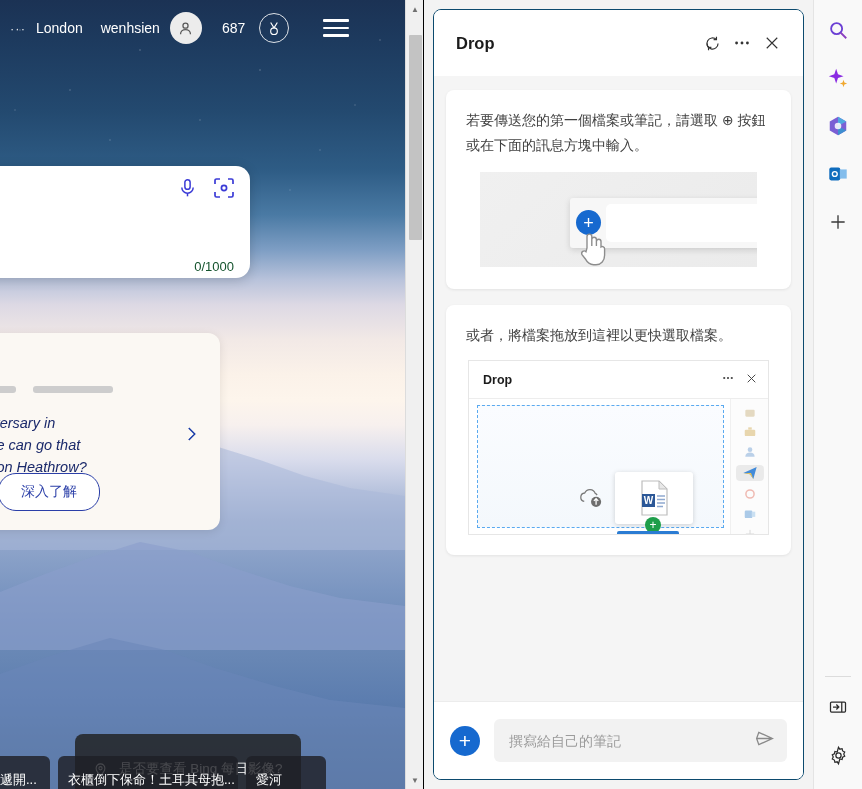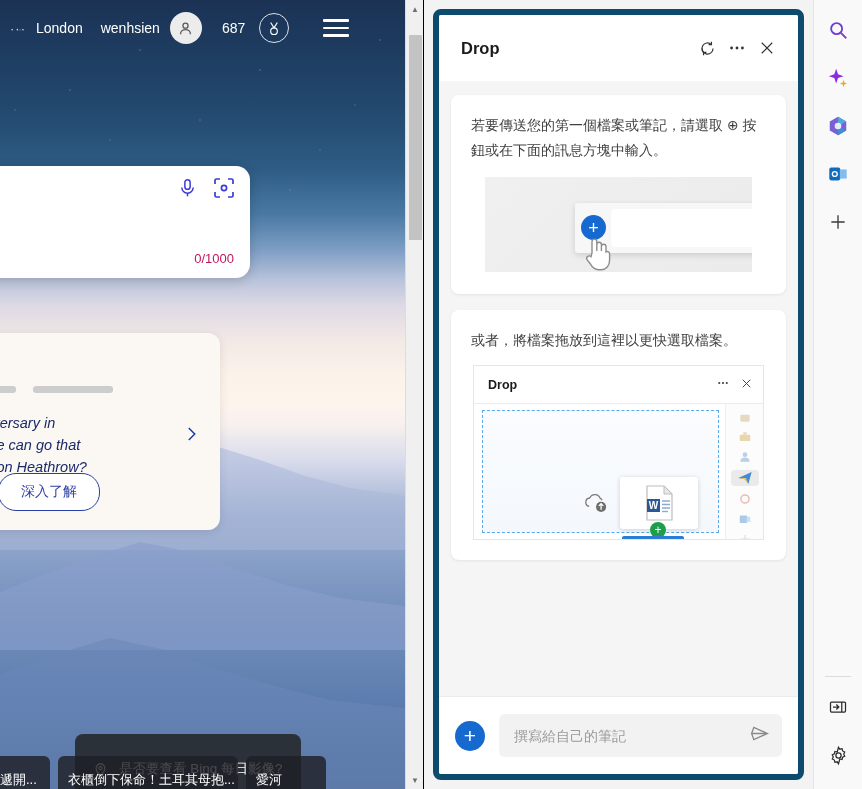--- a/index.html
+++ b/index.html
@@ -77,21 +77,21 @@
   #hamburger { margin-left: 24px; display: flex; flex-direction: column; gap: 5px; }
   #hamburger i { display: block; width: 26px; height: 2.4px; background: #fff; border-radius: 1px; }
 
   
   #search-box {
     position: absolute; left: -50px; top: 166px; width: 300px; height: 112px;
     background: #fff; border-radius: 14px;
     box-shadow: 0 2px 12px rgba(0,0,0,.18);
   }
   #search-actions { position: absolute; right: 14px; top: 10px; display: flex; gap: 14px; align-items: center; }
-  #char-count { position: absolute; right: 16px; bottom: 12px; font-size: 13px; color: #be185d; }
+  #char-count { position: absolute; right: 16px; bottom: 4px; font-size: 13px; color: #14532d; }
 
   
   #promo-card {
     position: absolute; left: -60px; top: 333px; width: 280px; height: 197px;
     background: #fbf8f3; border-radius: 12px;
     box-shadow: 0 2px 10px rgba(0,0,0,.10);
     overflow: hidden;
   }
   .skel { position: absolute; height: 7px; background: #cdcdcd; border-radius: 3px; }
   #skel1 { left: 6px; top: 53px; width: 70px; }
@@ -146,21 +146,21 @@
     background: #c3c3c3; border-radius: 1px; cursor: pointer;
   }
 
   
   #drop-panel {
     position: absolute; left: 424px; top: 0; width: 389px; height: 789px;
     background: #f3f3f3; padding: 9px 9px 9px 9px;
   }
   #drop-window {
     width: 371px; height: 771px;
-    background: #fff; border: 6px solid #0c4a6e; border-radius: 8px;
+    background: #fff; border: 1px solid #0c4a6e; border-radius: 8px;
     display: flex; flex-direction: column; overflow: hidden;
   }
   #drop-header {
     height: 66px; flex: 0 0 66px;
     display: flex; align-items: center; padding: 0 16px 0 22px;
     background: #fff;
   }
   #drop-title { font-size: 16.5px; font-weight: bold; color: #1b1b1b; flex: 1; }
   .hdr-btn {
     width: 30px; height: 30px; border-radius: 4px;

